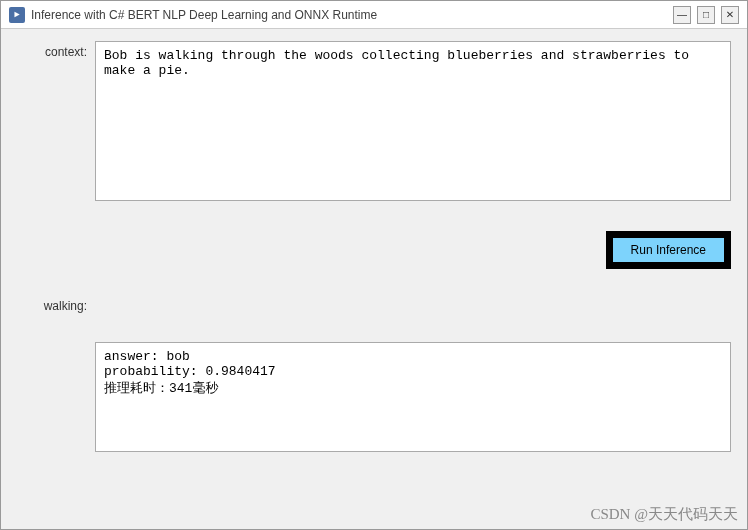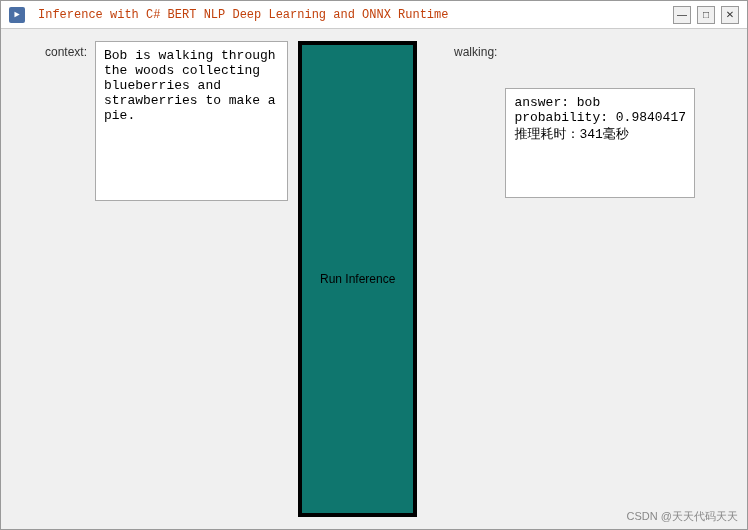--- a/index.html
+++ b/index.html
@@ -45,24 +45,23 @@
       display: flex;
       align-items: center;
       justify-content: center;
       color: white;
       font-size: 9px;
       font-weight: bold;
     }
 
     .title-bar-text {
       flex: 1;
-      font-family: Liberation Mono, monospace;
+      font-family: Liberation Sans, sans-serif;
       font-size: 12px;
-      color: #c2410c;
-      margin-left: 7px;
+      color: #404040;
     }
 
     .title-bar-controls {
       display: flex;
       gap: 6px;
     }
 
     .title-bar-btn {
       width: 18px;
       height: 18px;
@@ -74,22 +73,22 @@
       justify-content: center;
       font-size: 10px;
       color: #333;
       line-height: 1;
     }
 
     .content {
       flex: 1;
       padding: 12px 16px;
       display: flex;
-      flex-direction: row;
-      gap: 10px;
+      flex-direction: column;
+      gap: 26px;
       background: #f0f0f0;
     }
 
     .field-row {
       display: flex;
       align-items: flex-start;
       gap: 8px;
     }
 
     .field-label {
@@ -132,36 +131,36 @@
       margin-top: 47px;
     }
 
     .button-row {
       display: flex;
       justify-content: flex-end;
       padding-right: 0;
     }
 
     .run-btn {
-      background: #0f766e;
-      border: 4px solid #000000;
+      background: #7dd3fc;
+      border: 7px solid #000000;
       color: #000;
       font-family: Arial, sans-serif;
       font-size: 12px;
       padding: 5px 18px;
       cursor: pointer;
       min-width: 100px;
     }
 
     .watermark {
       position: absolute;
       bottom: 6px;
       right: 10px;
-      font-family: Liberation Sans, sans-serif;
-      font-size: 11px;
+      font-family: Liberation Serif, serif;
+      font-size: 15px;
       color: #888;
       margin-top: 8px;
     }
 
     .scrollbar-visible::-webkit-scrollbar {
       width: 14px;
     }
 
     .scrollbar-visible::-webkit-scrollbar-track {
       background: #f0f0f0;

